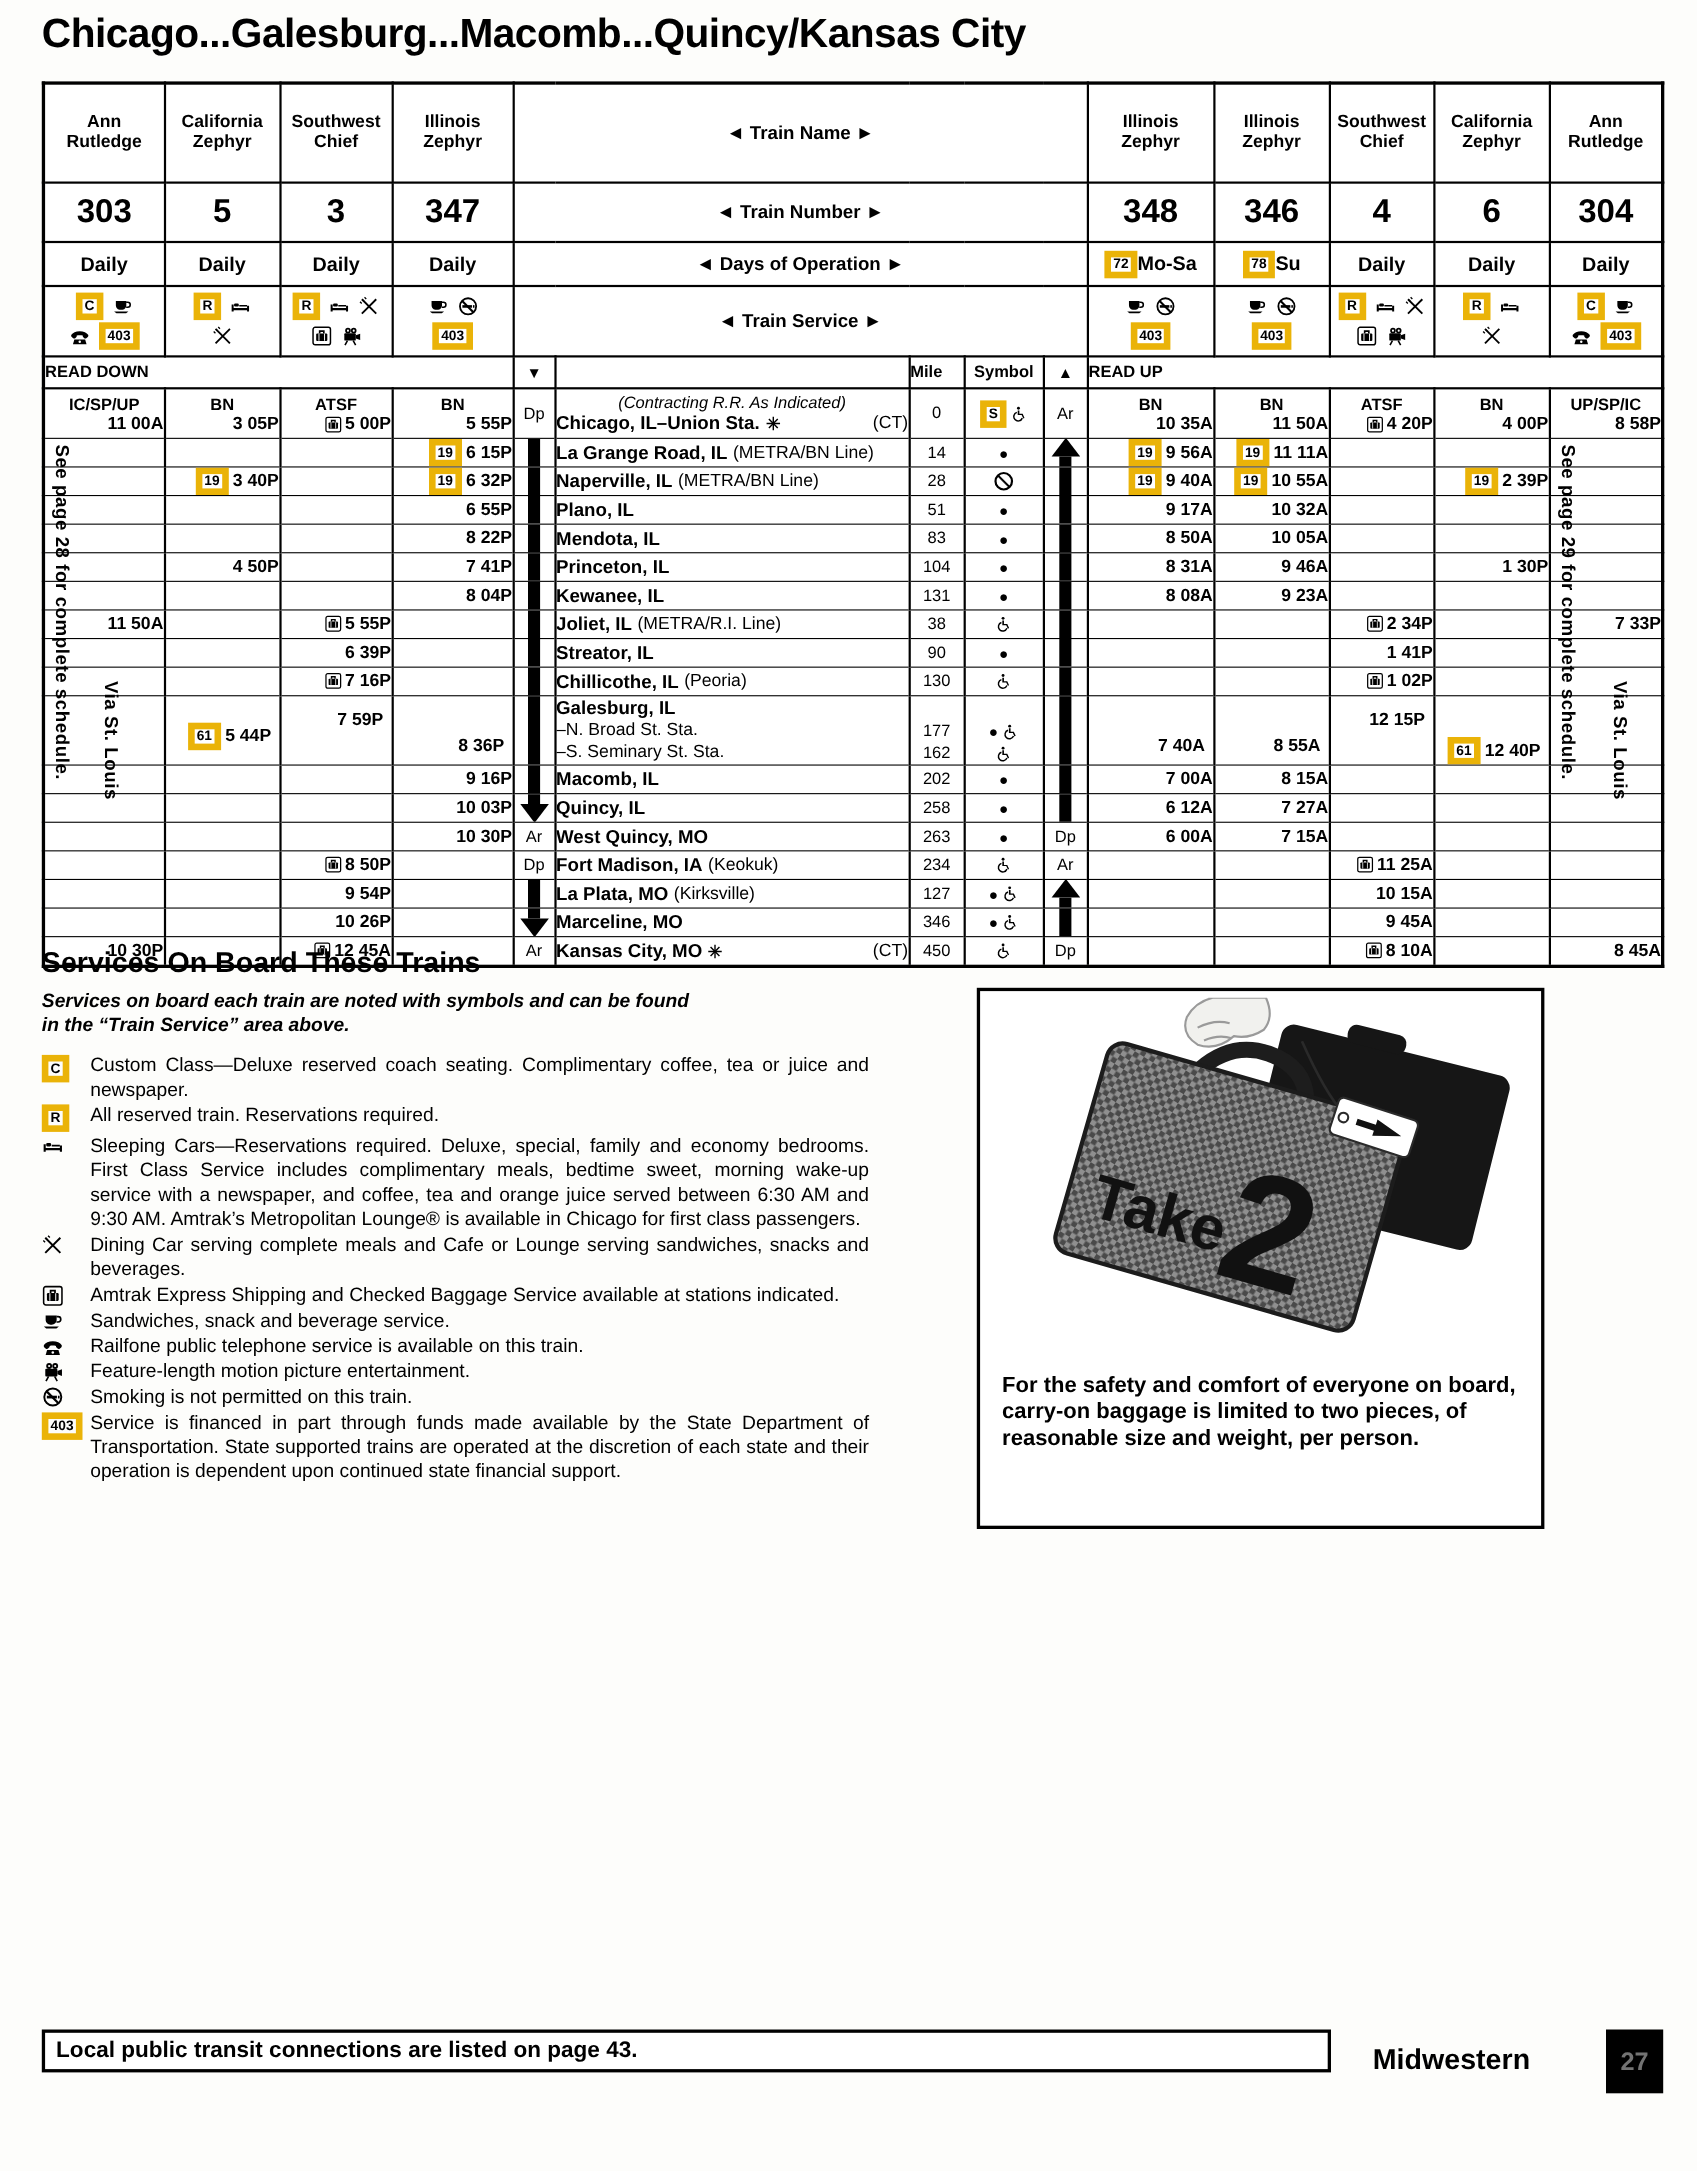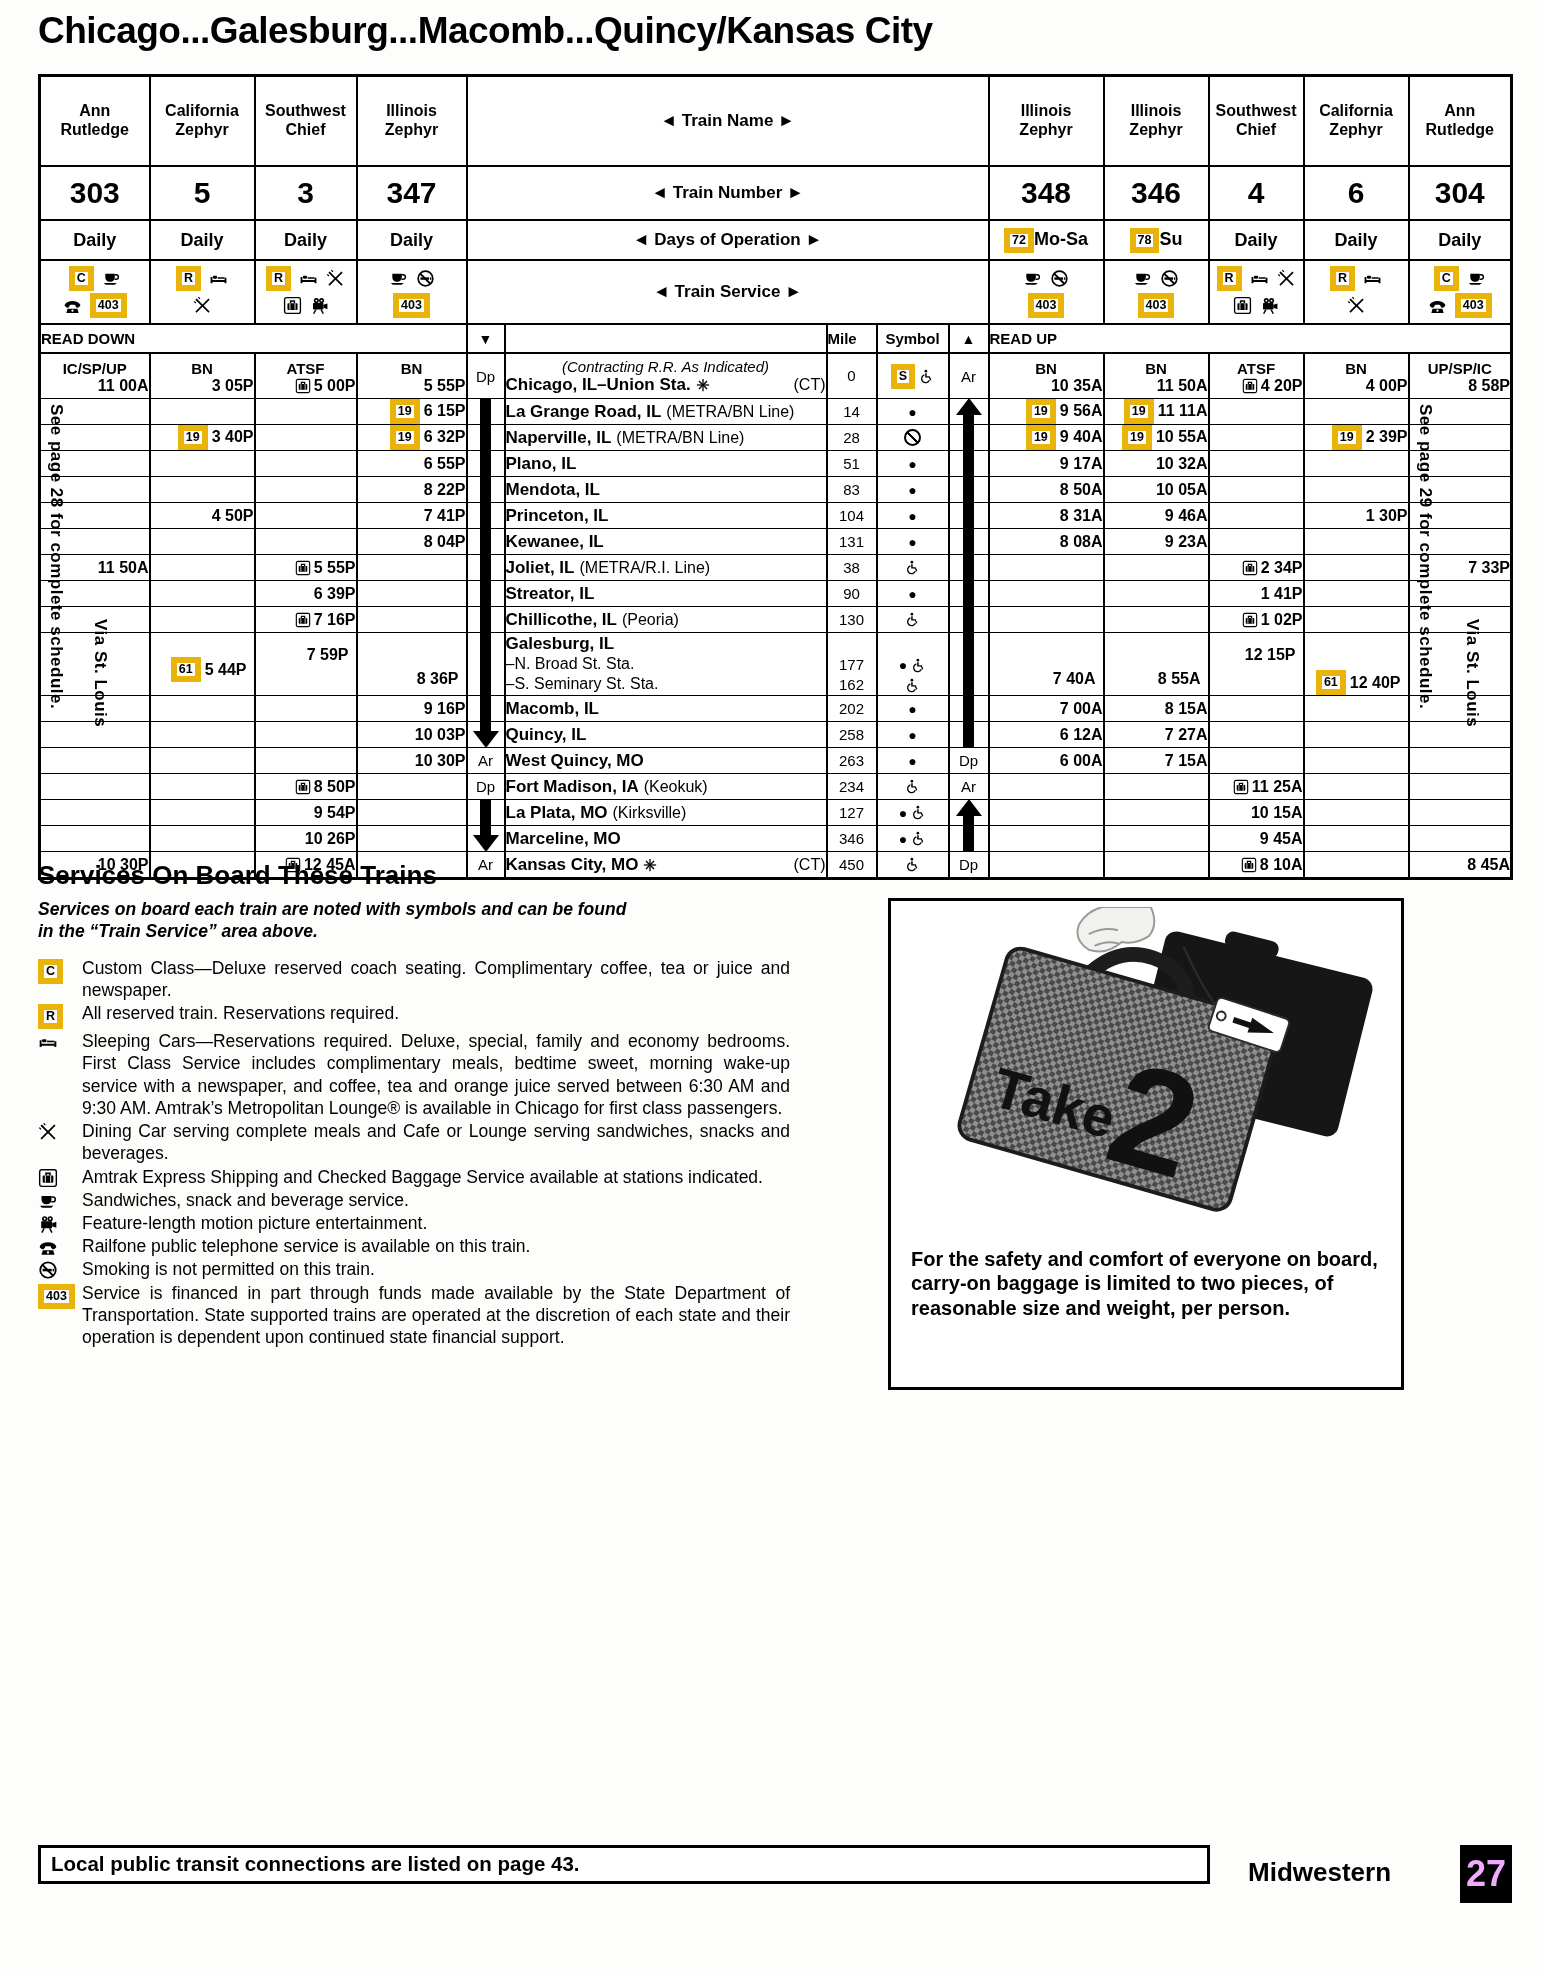--- a/index.html
+++ b/index.html
@@ -79,22 +79,22 @@
   
   .bagbox{position:absolute;left:888px;top:898px;width:516px;height:492px;border:3px solid #000;background:#fff;box-sizing:border-box;}
   .bagimg{height:330px;margin:6px 8px 0;}
   .bagimg svg{width:100%;height:100%;}
   .bagcap{font-weight:bold;font-size:20px;line-height:1.22;margin:10px 20px 0;}
 
   
   .footbox{position:absolute;left:38px;top:1845px;width:1172px;border:3px solid #000;box-sizing:border-box;
            padding:3px 10px;font-weight:bold;font-size:20.5px;line-height:1.3;background:#fff;}
   .brand{position:absolute;left:1248px;top:1857px;font-size:26px;font-weight:bold;}
-  .pagenum{position:absolute;left:1460px;top:1845px;width:52px;height:58px;background:#000;color:#f0abfc;
-           font-size:36px;font-weight:bold;display:flex;align-items:center;justify-content:center;}
+  .pagenum{position:absolute;left:1460px;top:1845px;width:52px;height:58px;background:#000;color:#737373;
+           font-size:23px;font-weight:bold;display:flex;align-items:center;justify-content:center;}
 </style>
 </head>
 <body>
 
 <svg style="position:absolute;width:0;height:0" aria-hidden="true">
   <defs>
     <symbol id="i-cup" viewBox="0 0 24 24">
       <path d="M4.2 6h12v4.6c0 3-2.4 5.4-5.4 5.4h-1.2c-3 0-5.4-2.4-5.4-5.4z"></path>
       <path d="M16 7.2h1.8a2.9 2.9 0 0 1 0 5.8H16" fill="none" stroke="#000" stroke-width="1.8"></path>
       <path d="M2.2 17.8h16.4l-2.6 2.2H4.8z"></path>
@@ -1213,29 +1213,29 @@
           <div class="svctext">Amtrak Express Shipping and Checked Baggage Service available at stations indicated.</div>
         </div>
         <div class="svcitem">
           <div class="svcicon"><span class="ic"><svg viewBox="0 0 24 24">
                 <use href="#i-cup"></use>
               </svg></span></div>
           <div class="svctext">Sandwiches, snack and beverage service.</div>
         </div>
         <div class="svcitem">
           <div class="svcicon"><span class="ic"><svg viewBox="0 0 24 24">
+                <use href="#i-phone"></use>
+              </svg></span></div>
+          <div class="svctext">Railfone public telephone service is available on this train.</div>
+        </div>
+        <div class="svcitem">
+          <div class="svcicon"><span class="ic"><svg viewBox="0 0 24 24">
                 <use href="#i-camera"></use>
               </svg></span></div>
           <div class="svctext">Feature-length motion picture entertainment.</div>
-        </div>
-        <div class="svcitem">
-          <div class="svcicon"><span class="ic"><svg viewBox="0 0 24 24">
-                <use href="#i-phone"></use>
-              </svg></span></div>
-          <div class="svctext">Railfone public telephone service is available on this train.</div>
         </div>
         <div class="svcitem">
           <div class="svcicon"><span class="ic"><svg viewBox="0 0 24 24">
                 <use href="#i-nosmoke"></use>
               </svg></span></div>
           <div class="svctext">Smoking is not permitted on this train.</div>
         </div>
         <div class="svcitem">
           <div class="svcicon"><span class="boxmark">403</span></div>
           <div class="svctext">Service is financed in part through funds made available by the State Department of Transportation. State supported trains are operated at the discretion of each state and their operation is dependent upon continued state financial support.</div>

